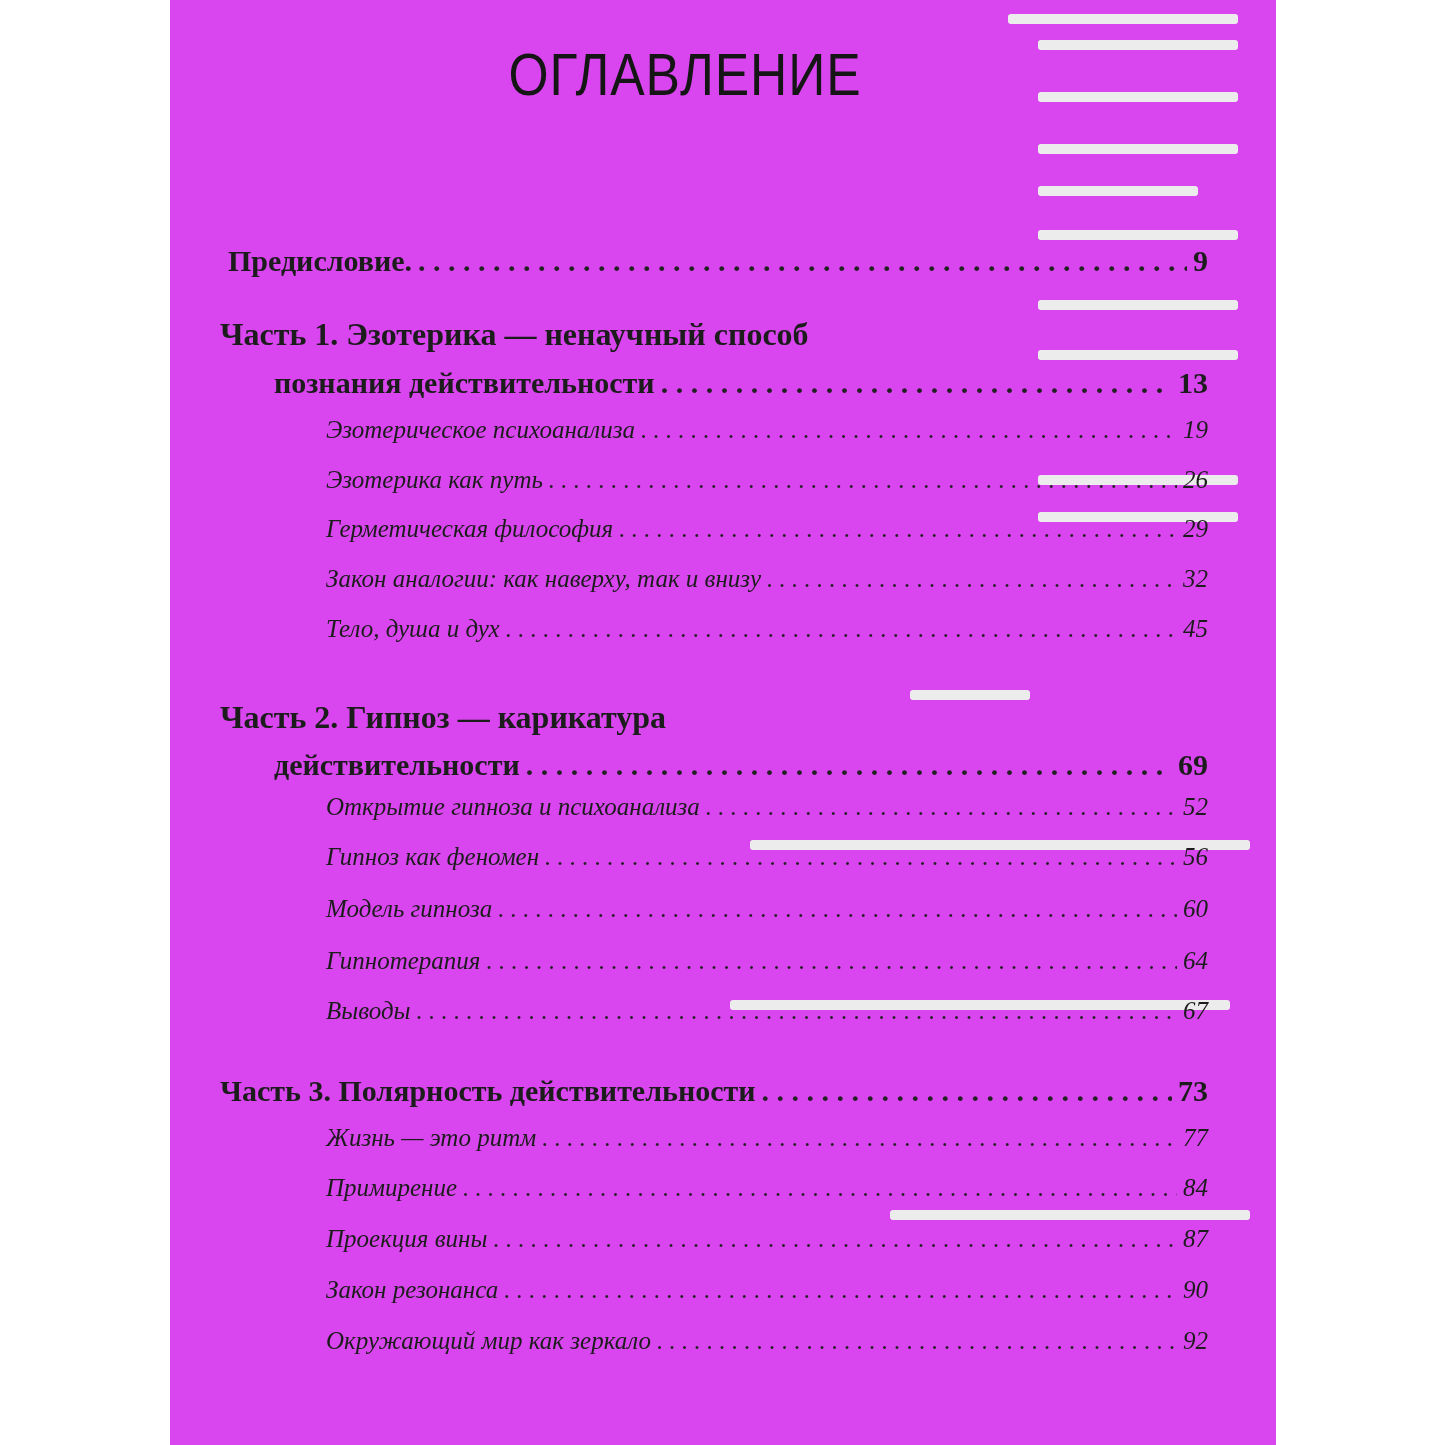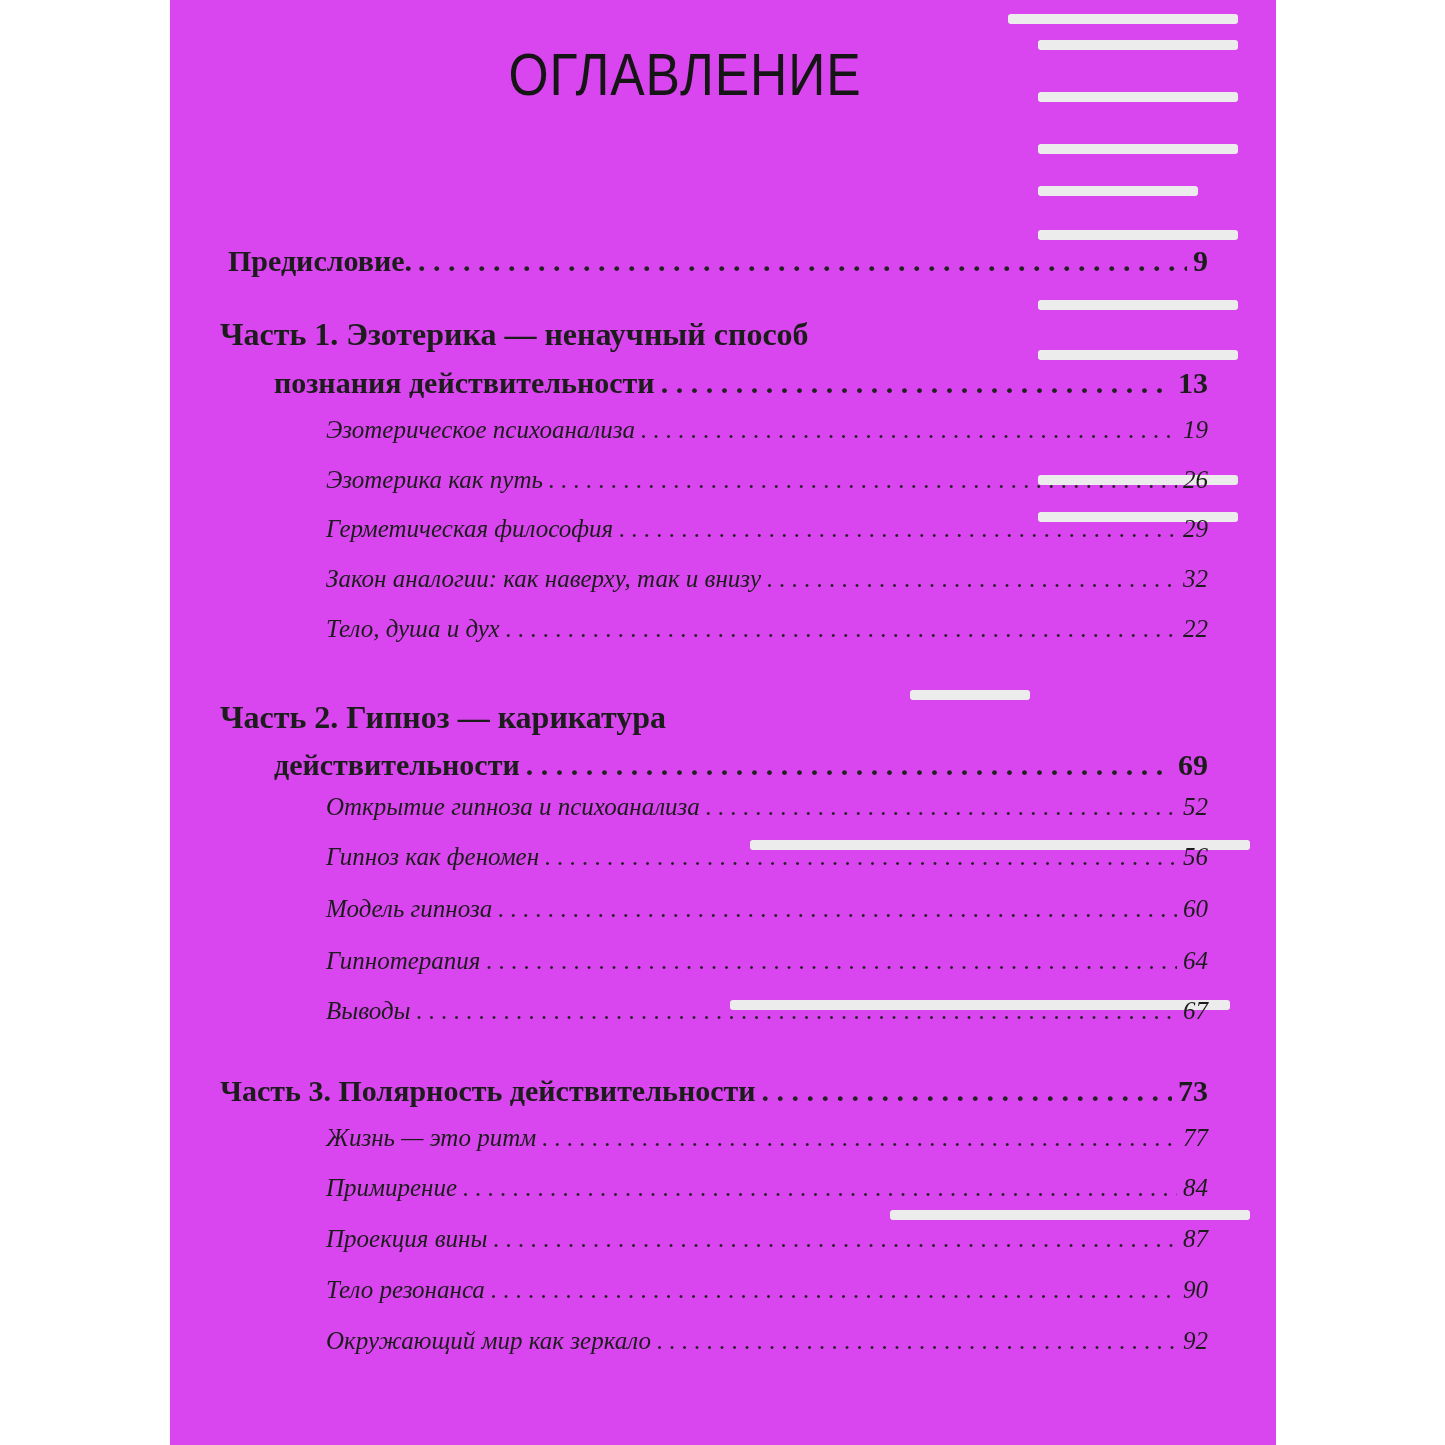--- a/index.html
+++ b/index.html
@@ -90,21 +90,21 @@
     <span class="page-num">29</span>
   </div>
   <div class="row sub" style="left:156px;top:565px;width:882px;">
     <span class="label">Закон аналогии: как наверху, так и внизу</span>
     <span class="dots"></span>
     <span class="page-num">32</span>
   </div>
   <div class="row sub" style="left:156px;top:615px;width:882px;">
     <span class="label">Тело, душа и дух</span>
     <span class="dots"></span>
-    <span class="page-num">22</span>
+    <span class="page-num">45</span>
   </div>
 
   <div class="part-first" style="left:50px;top:699px;">Часть 2. Гипноз — карикатура</div>
   <div class="row main" style="left:104px;top:748px;width:934px;">
     <span class="label">действительности</span>
     <span class="dots"></span>
     <span class="page-num">69</span>
   </div>
   <div class="row sub" style="left:156px;top:793px;width:882px;">
     <span class="label">Открытие гипноза и психоанализа</span>
@@ -146,21 +146,21 @@
     <span class="label">Примирение</span>
     <span class="dots"></span>
     <span class="page-num">84</span>
   </div>
   <div class="row sub" style="left:156px;top:1225px;width:882px;">
     <span class="label">Проекция вины</span>
     <span class="dots"></span>
     <span class="page-num">87</span>
   </div>
   <div class="row sub" style="left:156px;top:1276px;width:882px;">
-    <span class="label">Тело резонанса</span>
+    <span class="label">Закон резонанса</span>
     <span class="dots"></span>
     <span class="page-num">90</span>
   </div>
   <div class="row sub" style="left:156px;top:1327px;width:882px;">
     <span class="label">Окружающий мир как зеркало</span>
     <span class="dots"></span>
     <span class="page-num">92</span>
   </div>
 
 </div>

